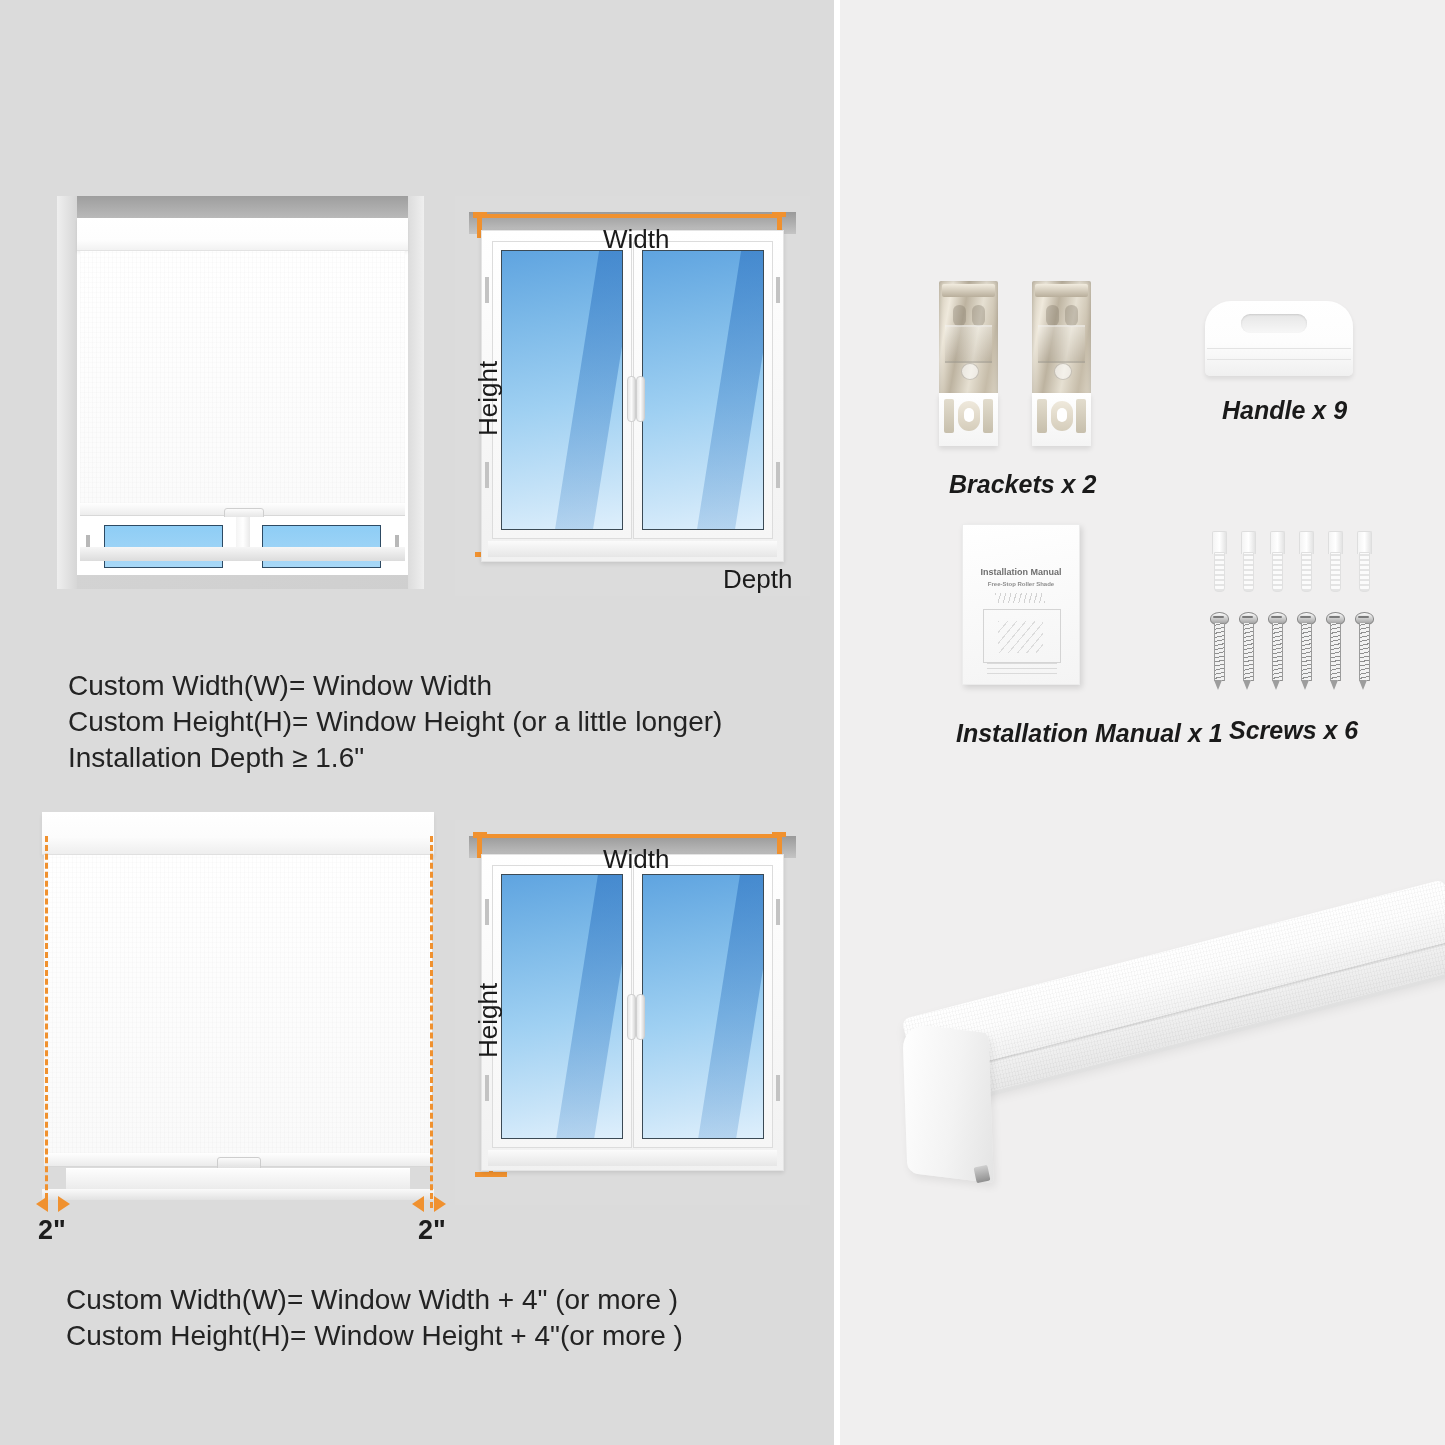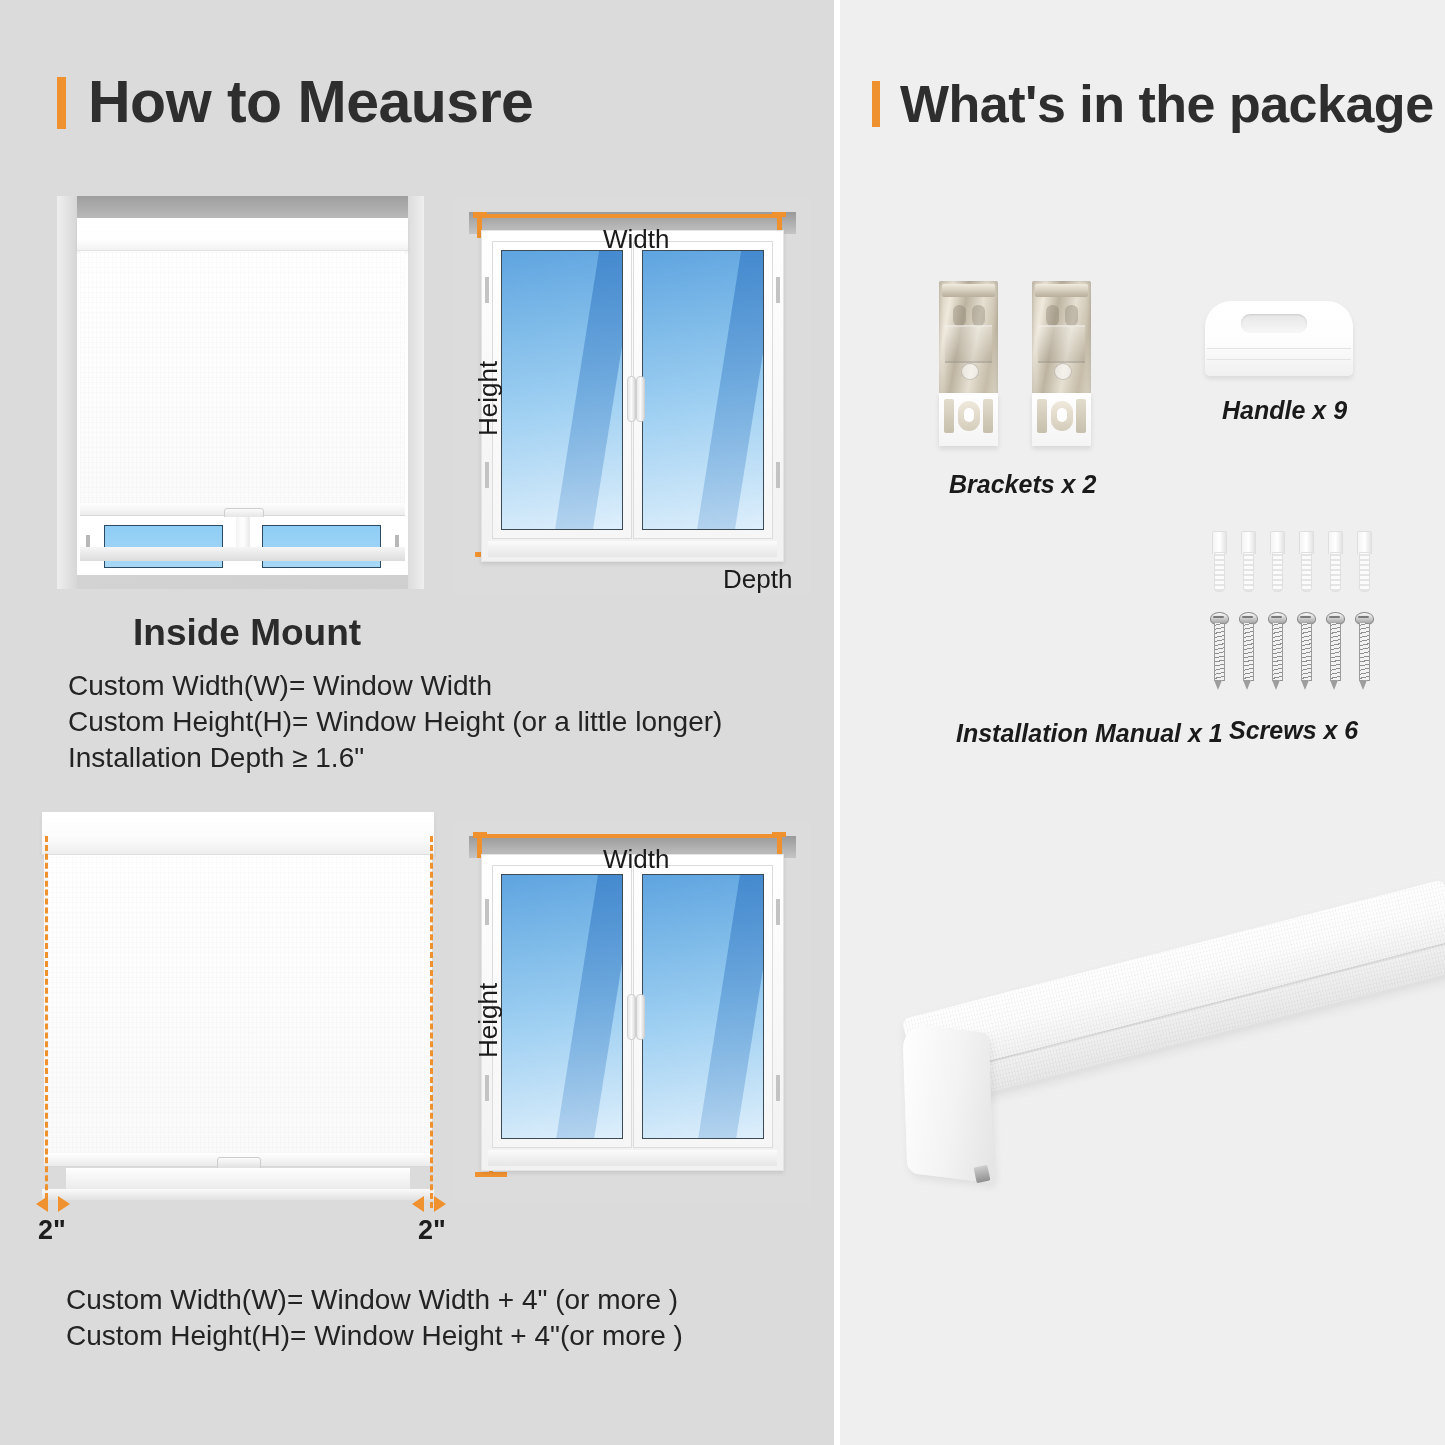--- a/index.html
+++ b/index.html
@@ -486,24 +486,20 @@
 </style>
 </head>
 <body>
 
 <div class="page">
 
   <div class="panel-left"></div>
   <div class="panel-divider"></div>
   <div class="panel-right"></div>
 
-  <div class="heading" id="heading-left">
-    <div class="bar"></div>
-    <div class="htext">How to Meausre</div>
-  </div>
 
   <div class="shade-inside">
     <div class="si-recess"></div>
     <div class="si-reveal-top"></div>
     <div class="si-reveal-left"></div>
     <div class="si-reveal-right"></div>
     <div class="si-inner">
       <div class="si-valance"></div>
       <div class="si-fabric"></div>
       <div class="si-bottomrail"></div>
@@ -556,21 +552,20 @@
       <div class="wd-hinge" style="right:3px; top:14%;"></div>
       <div class="wd-hinge" style="right:3px; bottom:22%;"></div>
       <div class="wd-apron"></div>
     </div>
 
     <div class="wd-label" style="left:148px; top:28px;">Width</div>
     <div class="wd-label vert" style="left:18px; top:240px;">Height</div>
     <div class="wd-label" style="left:268px; top:368px;text-align:right;">Depth</div>
   </div>
 
-  <div class="mount-title" style="left:133px; top:612px;">Inside Mount</div>
   <div class="body-line" style="left:68px; top:670px;">Custom Width(W)= Window Width</div>
   <div class="body-line" style="left:68px; top:706px;">Custom Height(H)= Window Height (or a little longer)</div>
   <div class="body-line" style="left:68px; top:742px;">Installation Depth ≥ 1.6"</div>
 
   <div class="shade-outside">
     <div class="so-wall"></div>
     <div class="so-headrail"></div>
     <div class="so-fabric"></div>
     <div class="so-rail"></div>
     <div class="so-handle"></div>
@@ -627,24 +622,20 @@
       <div class="wd-apron"></div>
     </div>
 
     <div class="wd-label" style="left:148px; top:24px;">Width</div>
     <div class="wd-label vert" style="left:18px; top:238px;">Height</div>
   </div>
 
   <div class="body-line" style="left:66px; top:1284px;">Custom Width(W)= Window Width + 4" (or more )</div>
   <div class="body-line" style="left:66px; top:1320px;">Custom Height(H)= Window Height + 4"(or more )</div>
 
-  <div class="heading" id="heading-right">
-    <div class="bar"></div>
-    <div class="htext">What's in the package</div>
-  </div>
 
   <div class="bracket" style="left:939px; top:281px;">
     <div class="bk-metal">
       <div class="bk-lip"></div>
       <div class="bk-slotA"></div>
       <div class="bk-slotB"></div>
       <div class="bk-ridge"></div>
       <div class="bk-hole"></div>
     </div>
     <div class="bk-plastic">
@@ -671,20 +662,29 @@
 
   <div class="handle-part">
     <div class="hp-body">
       <div class="hp-slot"></div>
       <div class="hp-ridge1"></div>
       <div class="hp-ridge2"></div>
     </div>
   </div>
   <div class="pkg-label" style="left:1222px; top:396px;">Handle x 9</div>
 
+  <div class="manual">
+    <div class="mn-title">Installation Manual</div>
+    <div class="mn-sub">Free-Stop Roller Shade</div>
+    <div class="mn-scribble"></div>
+    <div class="mn-box">
+      <div class="mn-diag"></div>
+    </div>
+    <div class="mn-foot"></div>
+  </div>
   <div class="pkg-label" style="left:956px; top:719px;">Installation Manual x 1</div>
 
   <div class="anchor" style="left:1211px; top:531px;">
       <div class="an-top"></div>
       <div class="an-body"></div>
     </div>
   <div class="anchor" style="left:1240px; top:531px;">
       <div class="an-top"></div>
       <div class="an-body"></div>
     </div>

